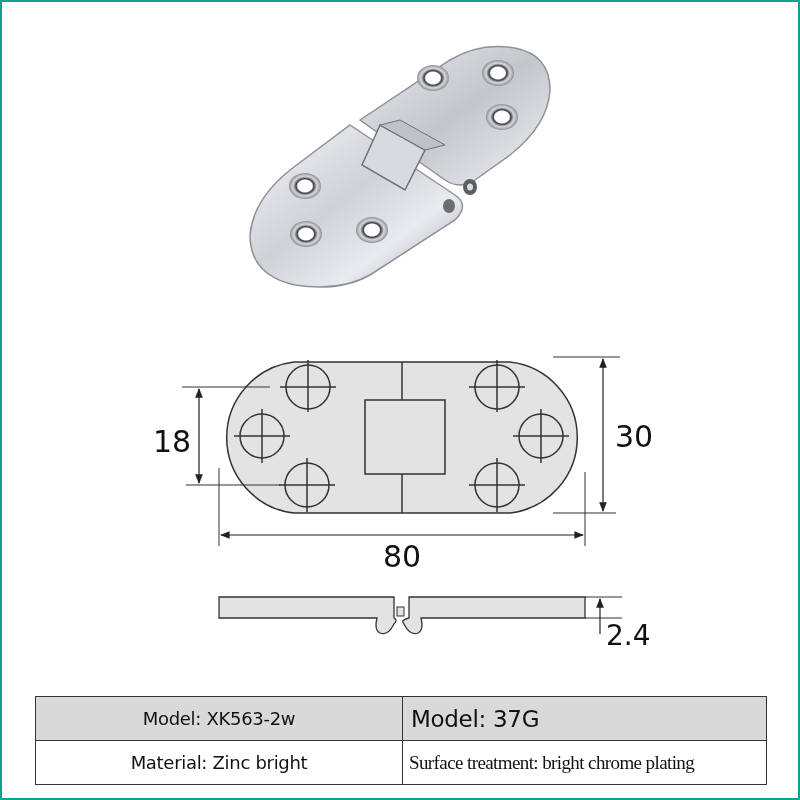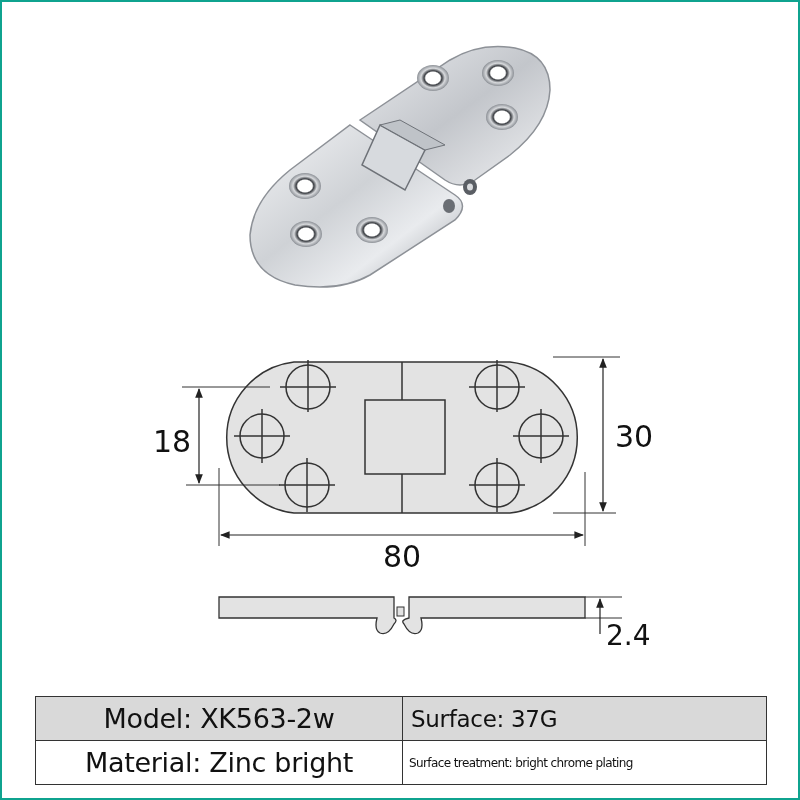--- a/index.html
+++ b/index.html
@@ -3,24 +3,24 @@
 <meta charset="utf-8">
 <style>
   html,body{margin:0;padding:0;}
   body{width:800px;height:800px;position:relative;background:#ffffff;overflow:hidden;font-family:"DejaVu Sans","Liberation Sans",sans-serif;}
   .frame{position:absolute;left:0;top:0;width:796px;height:796px;border:2px solid #0fa38f;}
   .photo{position:absolute;left:220px;top:30px;width:340px;height:270px;}
   .drawing{position:absolute;left:0;top:330px;width:800px;height:340px;}
   .spec-table{position:absolute;left:35px;top:696px;width:732px;height:88px;border:1px solid #333;border-collapse:collapse;}
   .spec-table td{border:1px solid #333;padding:0;height:43px;vertical-align:middle;color:#111;font-family:"DejaVu Sans",sans-serif;}
   .spec-table tr.row-shaded td{background:#d9d9d9;}
-  .c1{width:366px;font-size:27px;}
+  .c1{width:366px;font-size:18px;}
   .c1 span{display:block;text-align:center;letter-spacing:-0.3px;}
   .c2{font-size:23px;padding-left:8px !important;letter-spacing:-0.3px;}
-  .c2.small{font-size:12px;letter-spacing:-0.6px;padding-left:6px !important;}
+  .c2.small{font-size:19px;letter-spacing:-0.6px;padding-left:6px !important;font-family:Liberation Serif, serif;}
   .dim{font-family:"DejaVu Sans",sans-serif;fill:#111;}
 </style>
 </head>
 <body>
 
 <div class="frame"></div>
 
 <svg class="photo" viewBox="0 0 340 270" xmlns="http://www.w3.org/2000/svg">
   <defs>
     <linearGradient id="chrome" x1="0" y1="0" x2="1" y2="1">
@@ -122,21 +122,21 @@
     <text class="dim" x="606" y="645" font-size="28">2.4</text>
   </g>
 </svg>
 
 <table class="spec-table">
   <tbody>
       <tr class="row-shaded">
     <td class="c1">
           <span>Model: XK563-2w</span>
         </td>
-    <td class="c2">Surface: 37G</td>
+    <td class="c2">Model: 37G</td>
   </tr>
   <tr>
     <td class="c1">
           <span>Material: Zinc bright</span>
         </td>
     <td class="c2 small">Surface treatment: bright chrome plating</td>
   </tr>
 </tbody>
   </table>
 

